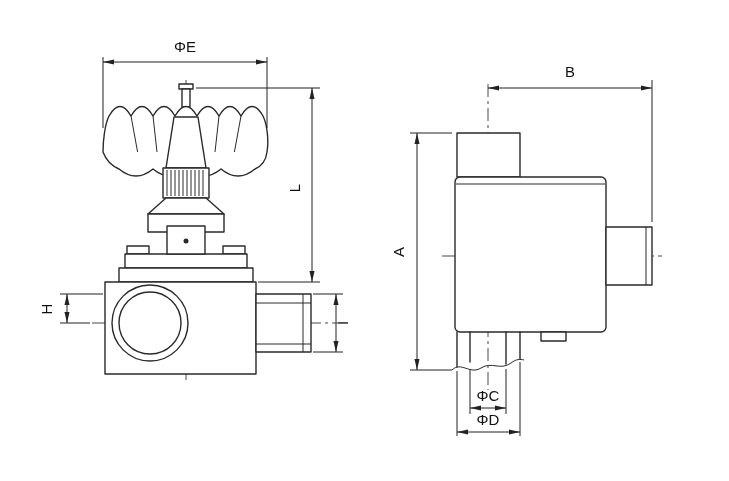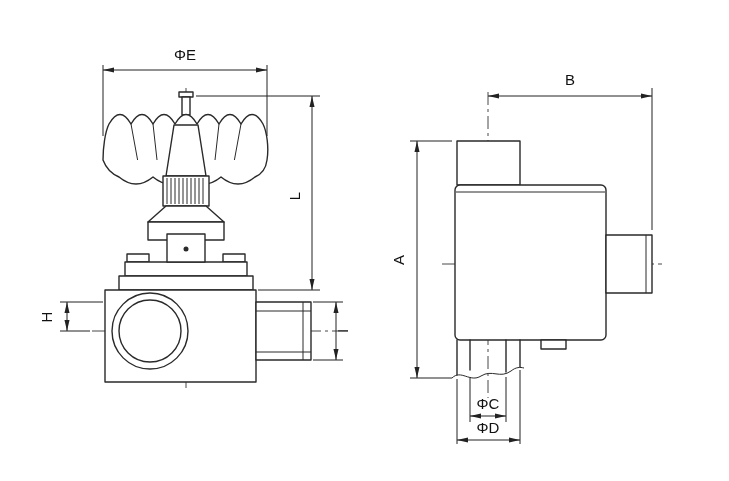--- a/index.html
+++ b/index.html
@@ -1,17 +1,17 @@
 <!DOCTYPE html>
 <html><head>
 <meta charset="utf-8">
 <style>
   html,body { margin:0; padding:0; background:#ffffff; }
   .stage { position:relative; width:729px; height:436px; background:#ffffff; overflow:hidden;
-           font-family:"Liberation Sans", sans-serif;margin-top:8px; }
+           font-family:"Liberation Sans", sans-serif; }
   svg { display:block; }
   .ol   { fill:#ffffff; stroke:#2a2a2a; stroke-width:1.4; stroke-linejoin:round; }
   .ln   { fill:none; stroke:#2a2a2a; stroke-width:1.4; stroke-linejoin:round; stroke-linecap:round; }
   .thin { fill:none; stroke:#2a2a2a; stroke-width:1; }
   .ext  { fill:none; stroke:#222222; stroke-width:1; }
   .dim  { fill:none; stroke:#222222; stroke-width:1; }
   .cl   { fill:none; stroke:#333333; stroke-width:0.9; stroke-dasharray:13 4 3 4; }
   .dim-label { font:15px "Liberation Sans", sans-serif; fill:#111111; }
 </style>
 </head>

